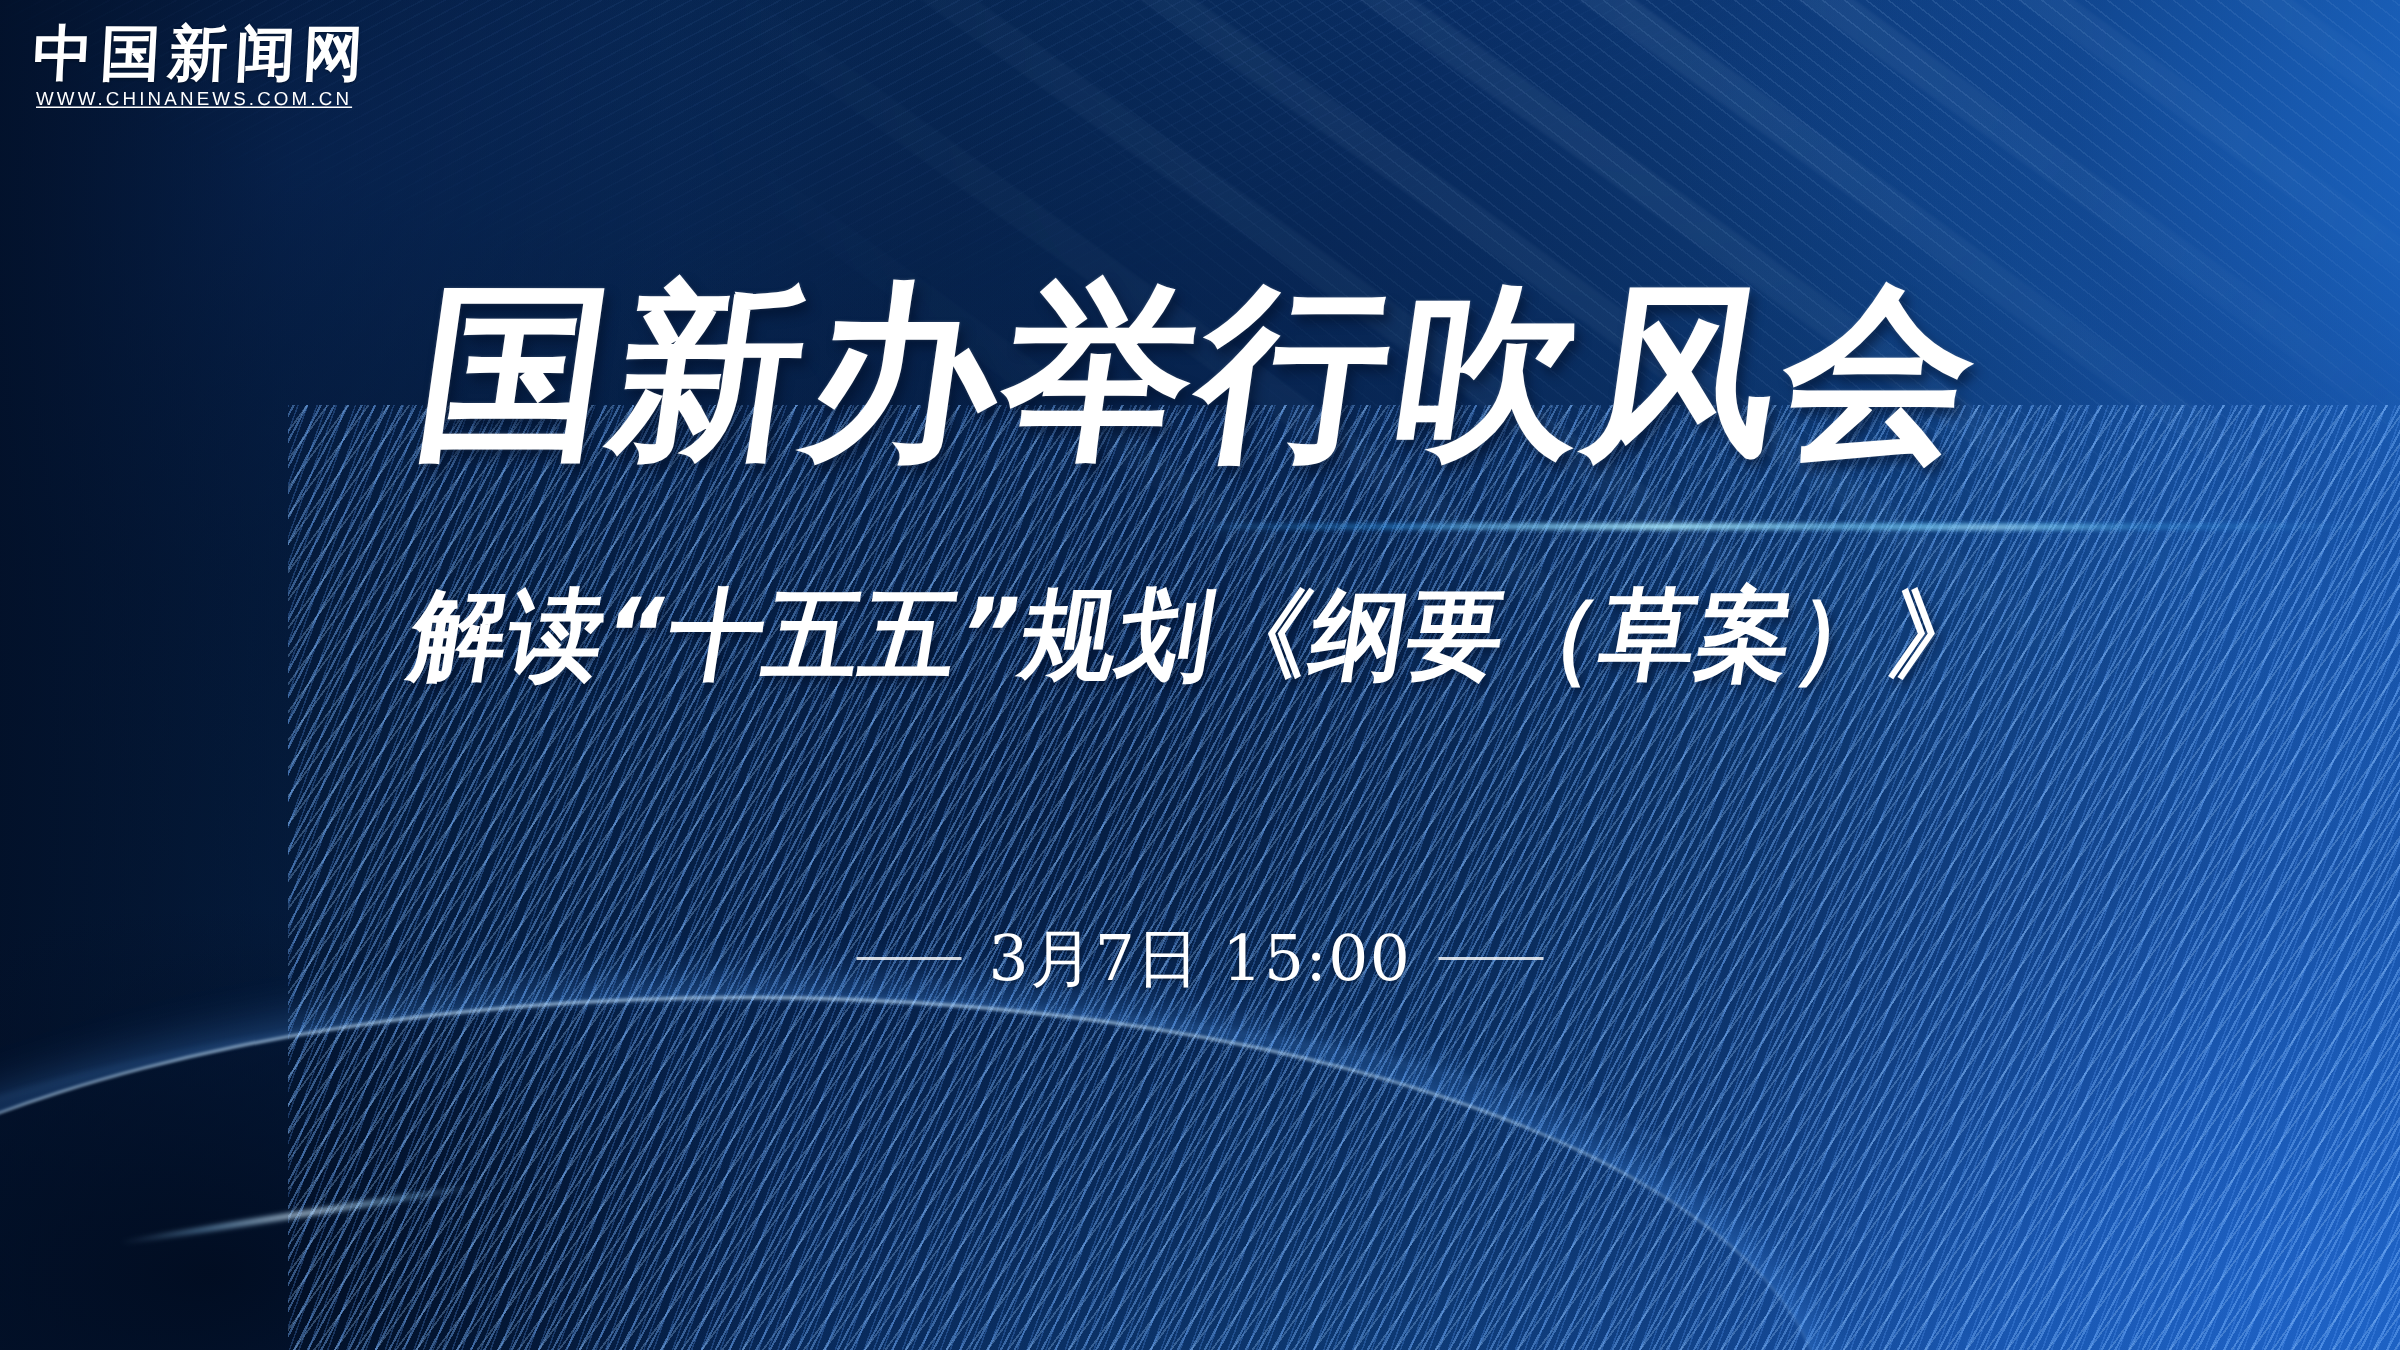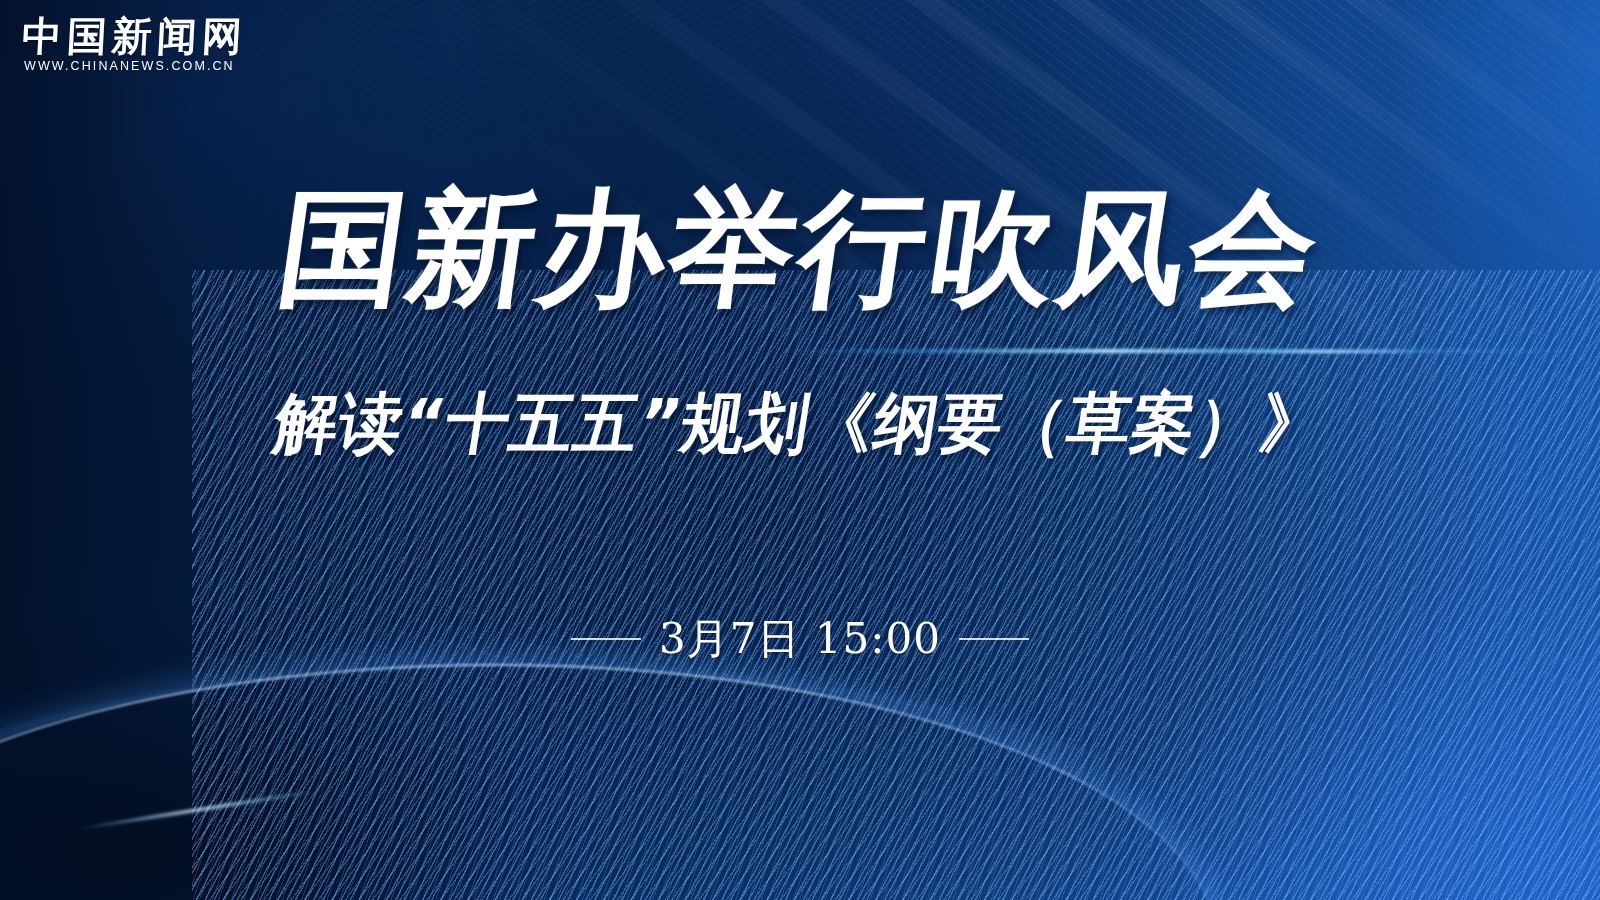--- a/index.html
+++ b/index.html
@@ -159,20 +159,21 @@
     transform: skewX(-3deg);
     text-shadow: 0 1px 2px rgba(0,0,0,0.35);
   }
   .logo-url {
     font-family: "Liberation Sans", sans-serif;
     font-size: 12.5px;
     color: #ffffff;
     letter-spacing: 2.1px;
     line-height: 1;
     padding-left: 2px;
+    text-decoration: underline;
   }
 
   
   .title-block {
     position: absolute; left: 0; right: 0; top: 178px;
     text-align: center;
   }
   .main-title {
     font-family: "DejaVu Sans", sans-serif;
     font-weight: 700;

